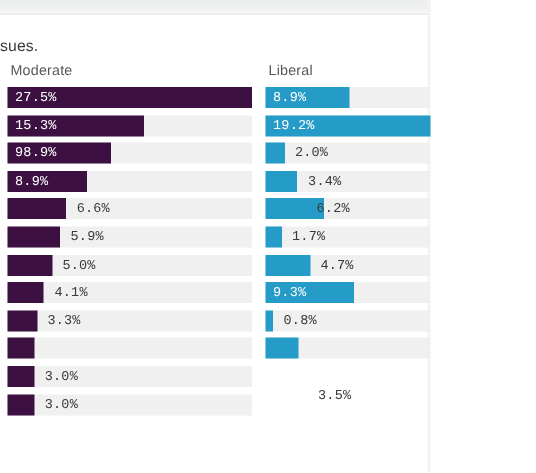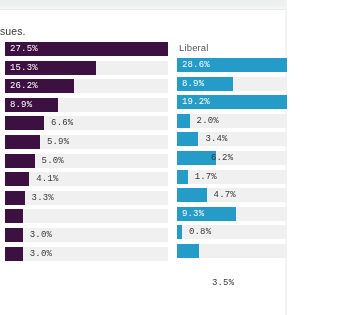--- a/index.html
+++ b/index.html
@@ -46,35 +46,36 @@
 
 <div id="page">
 
   <div class="top-band"></div>
   <div class="band-edge"></div>
   <div class="right-rail"></div>
 
   <div class="caption">sues.</div>
 
   <div class="col left">
+    <div class="col-head">Moderate</div>
     <div class="rows">
         <div class="row">
           <div class="track"></div>
           <div class="bar" style="width: 163px;"></div>
           <div class="lbl inside" style="left: 5px;">27.5%</div>
         </div>
         <div class="row">
           <div class="track"></div>
           <div class="bar" style="width: 90.7px;"></div>
           <div class="lbl inside" style="left: 5px;">15.3%</div>
         </div>
         <div class="row">
           <div class="track"></div>
           <div class="bar" style="width: 68.8px;"></div>
-          <div class="lbl inside" style="left: 5px;">26.2%</div>
+          <div class="lbl inside" style="left: 5px;">98.9%</div>
         </div>
         <div class="row">
           <div class="track"></div>
           <div class="bar" style="width: 52.8px;"></div>
           <div class="lbl inside" style="left: 5px;">8.9%</div>
         </div>
         <div class="row">
           <div class="track"></div>
           <div class="bar" style="width: 39.1px;"></div>
           <div class="lbl outside" style="left: 46.1px;">6.6%</div>
@@ -113,25 +114,20 @@
           <div class="track"></div>
           <div class="bar" style="width: 17.8px;"></div>
           <div class="lbl outside" style="left: 24.8px;">3.0%</div>
         </div>
       </div>
   </div>
 
   <div class="col right">
     <div class="col-head">Liberal</div>
     <div class="rows">
-        <div class="row">
-          <div class="track"></div>
-          <div class="bar" style="width: 179.9px;"></div>
-          <div class="lbl inside" style="left: 5px;">28.6%</div>
-        </div>
         <div class="row">
           <div class="track"></div>
           <div class="bar" style="width: 56px;"></div>
           <div class="lbl inside" style="left: 5px;">8.9%</div>
         </div>
         <div class="row">
           <div class="track"></div>
           <div class="bar" style="width: 120.8px;"></div>
           <div class="lbl inside" style="left: 5px;">19.2%</div>
         </div>

